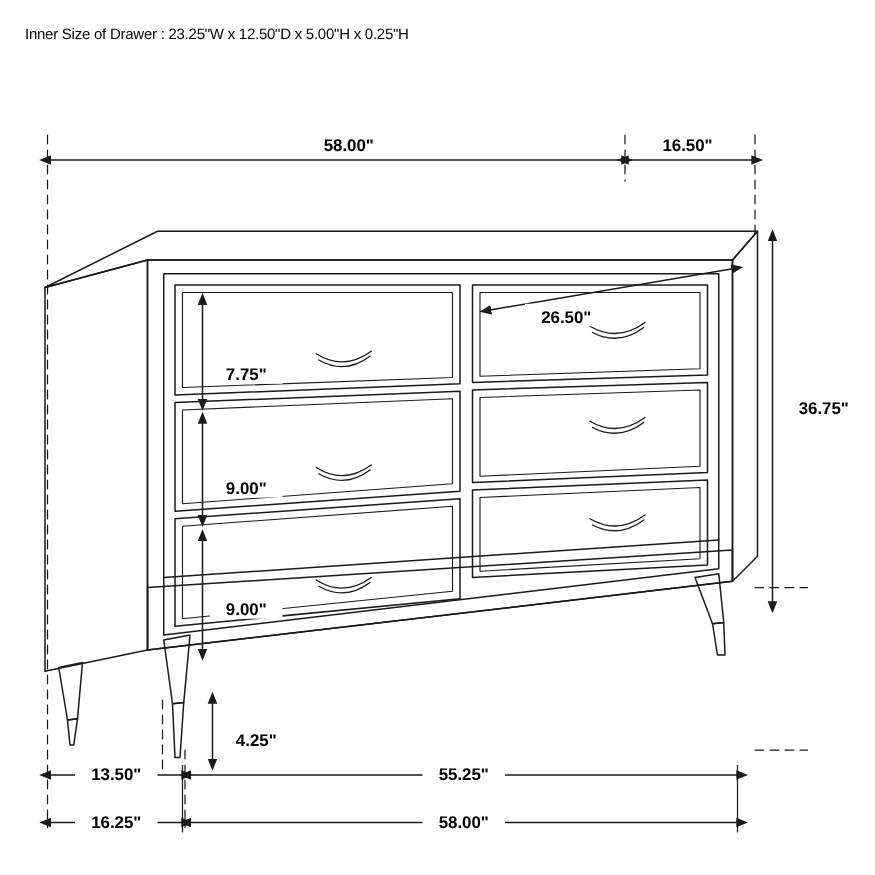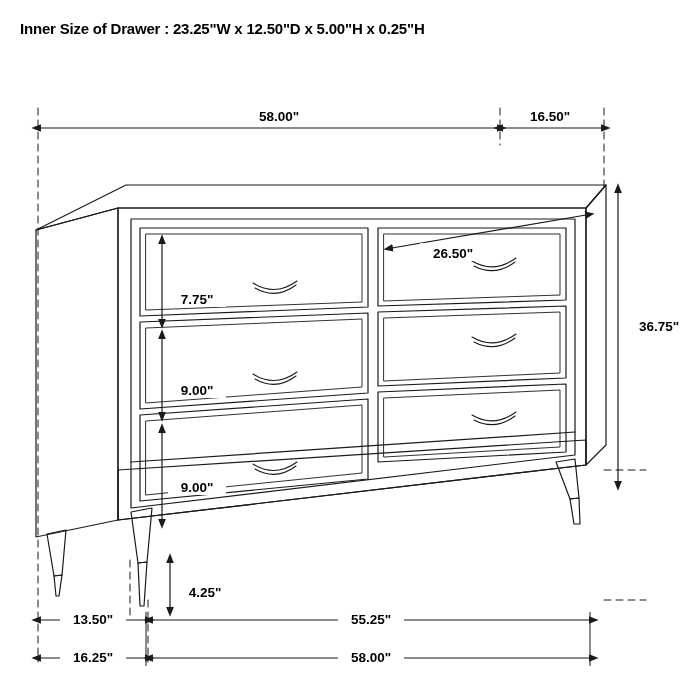--- a/index.html
+++ b/index.html
@@ -8,22 +8,22 @@
     background:#ffffff;
     font-family:"Liberation Sans", sans-serif;
     color:#000;
     overflow:hidden;
     position:relative;
   }
   #diagram-root{position:absolute;left:0;top:0;width:700px;height:700px;}
   .title{
     position:absolute;
     left:20px; top:20px;
-    font-size:15px;
-    font-weight:bold;
+    font-size:12px;
+    font-weight:normal;
     letter-spacing:-0.2px;
     white-space:nowrap;
   }
   svg{position:absolute;left:0;top:0;width:700px;height:700px;}
   text{font-family:"Liberation Sans", sans-serif;font-size:13px;font-weight:bold;fill:#000;}
   .dimtext{font-size:13.5px;font-weight:bold;}
 </style>
 </head>
 <body>
 

